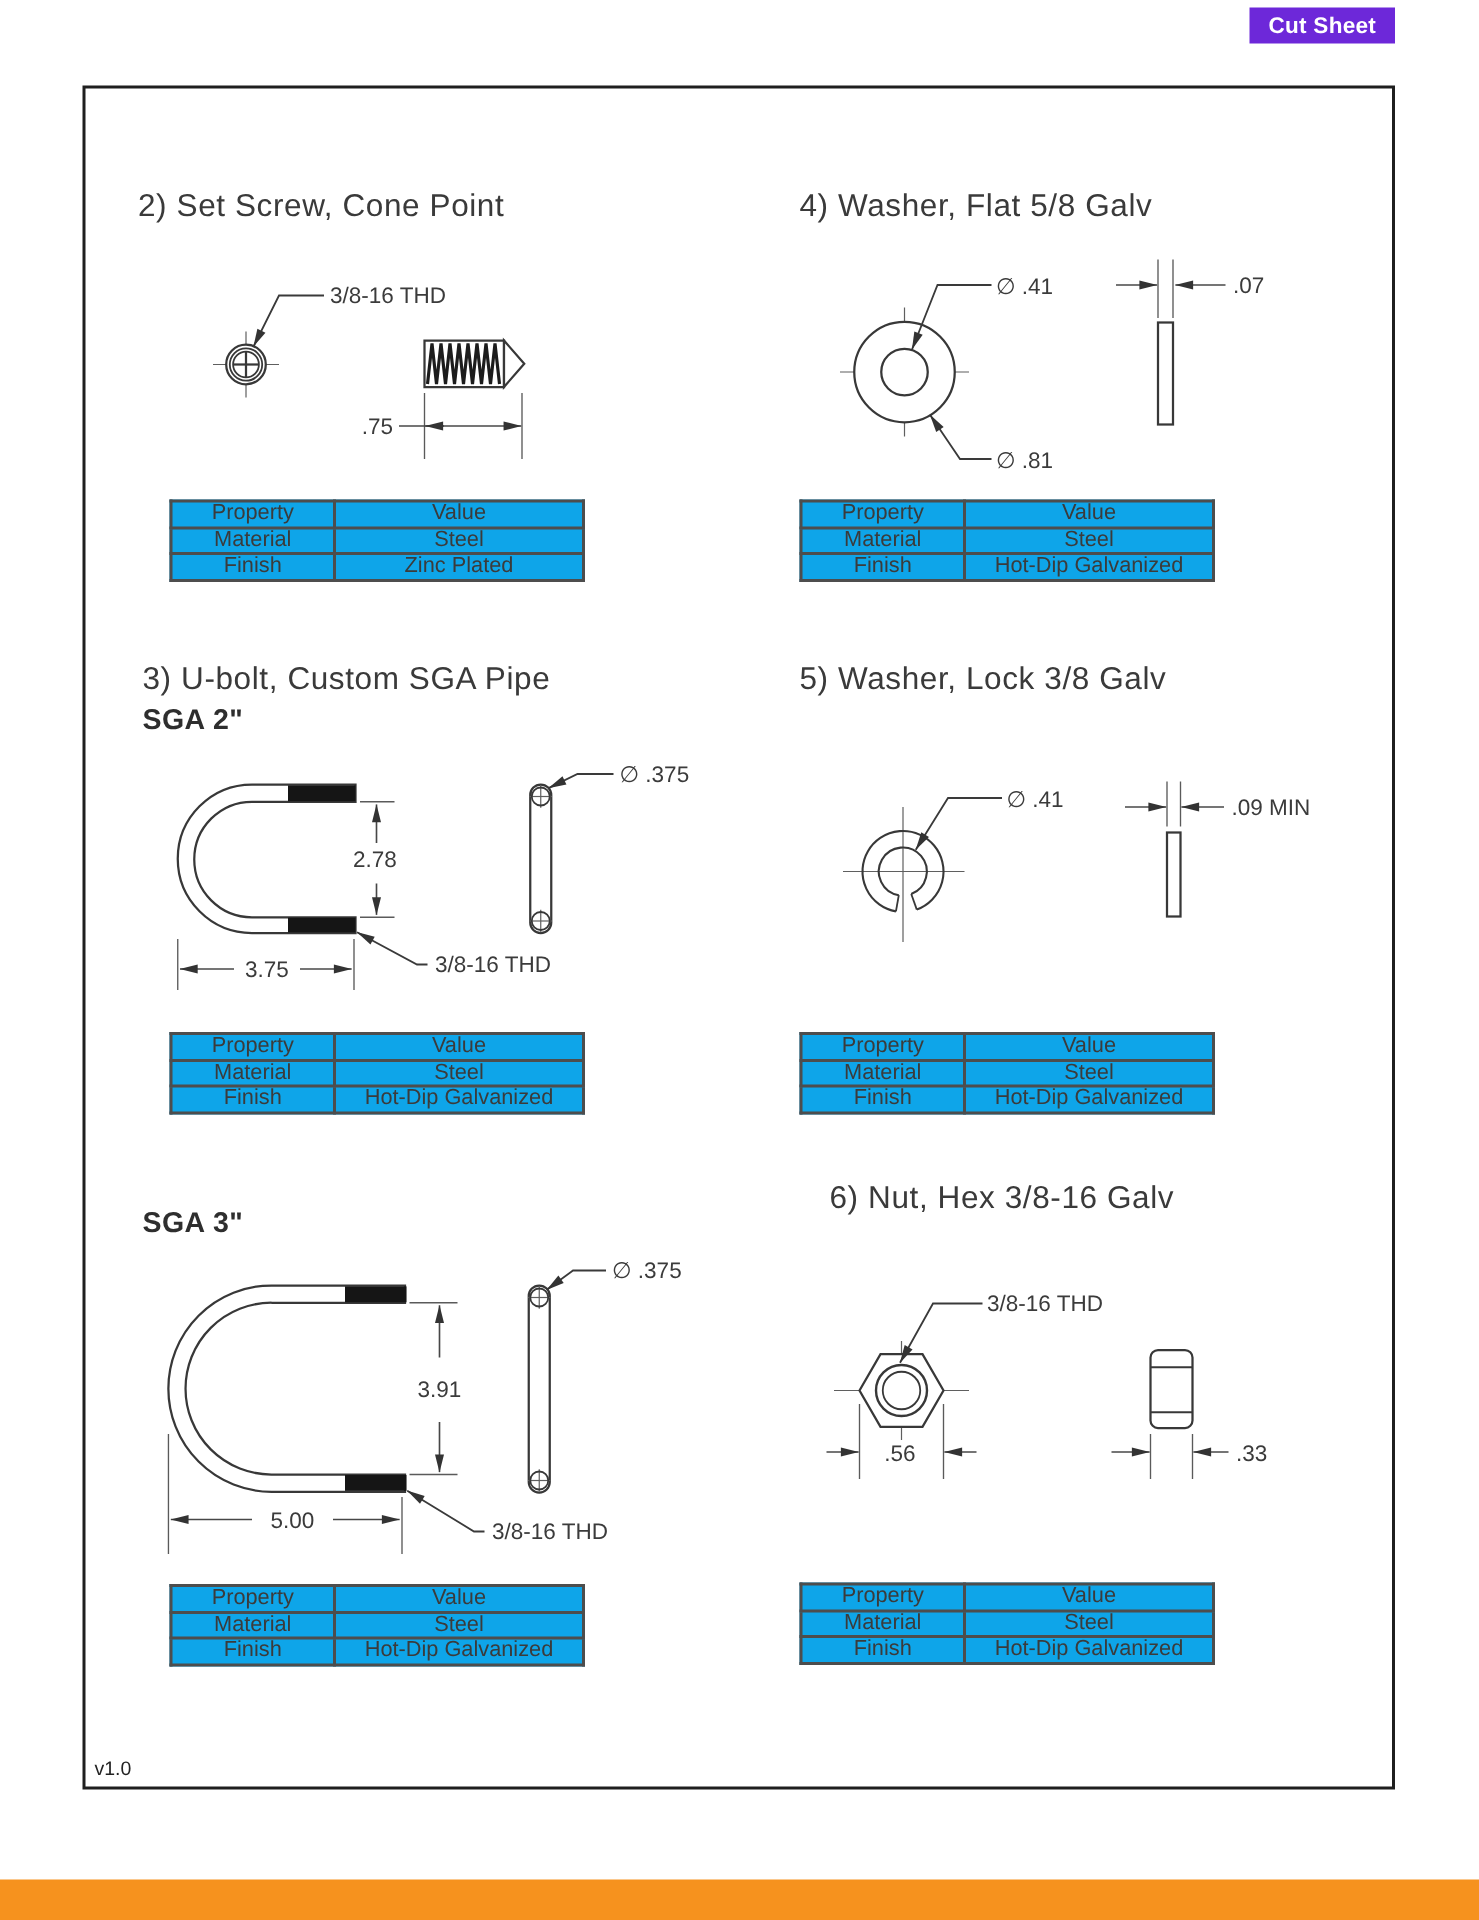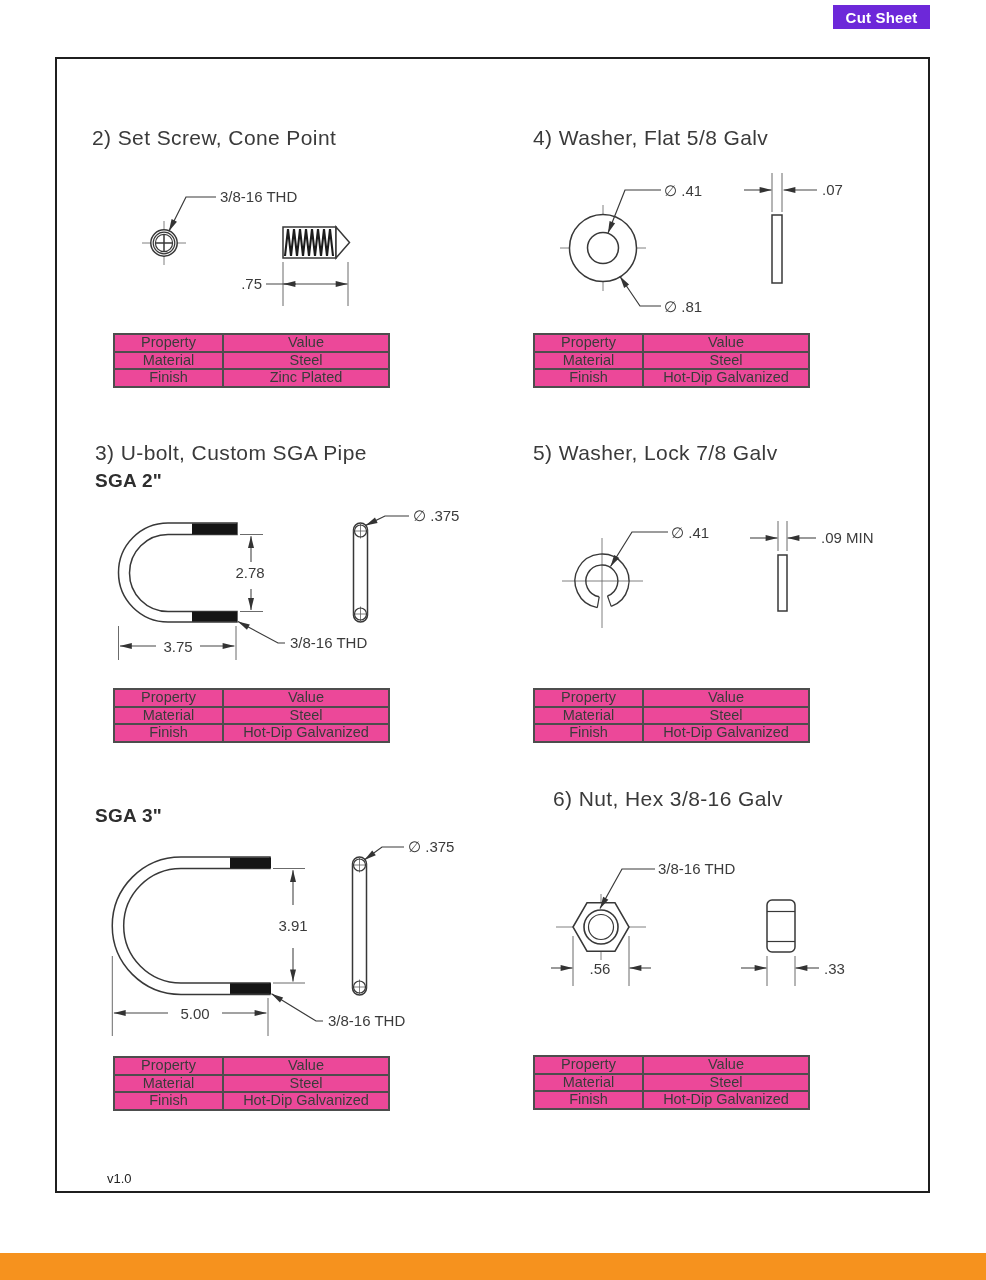--- a/index.html
+++ b/index.html
@@ -19,25 +19,25 @@
   .bottom-bar{
     position:absolute;left:0;top:1253px;width:986px;height:27px;background:#f6921e;
   }
   .sec-title{
     position:absolute;font-size:21px;color:#3a3a3a;letter-spacing:.4px;white-space:nowrap;
   }
   .sub-title{
     position:absolute;font-size:19px;font-weight:bold;color:#2e2e2e;letter-spacing:.3px;white-space:nowrap;
   }
   .version{
-    position:absolute;left:63px;top:1171px;font-size:13px;color:#222;margin-left:44px;
+    position:absolute;left:63px;top:1171px;font-size:13px;color:#222;
   }
   table.proptable{
     position:absolute;width:275px;border-collapse:collapse;table-layout:fixed;
-    background:#ec4899;
+    background:#0ea5e9;
   }
   table.proptable td{
     border:2px solid #4d4d4d;text-align:center;font-size:14.5px;color:#3b3b3b;
     height:15.5px;line-height:15.5px;padding:0;overflow:hidden;white-space:nowrap;
   }
   table.proptable col.c1{width:109px;}
   table.proptable col.c2{width:166px;}
   svg.drawings{position:absolute;left:0;top:0;}
   svg .outline{fill:#fff;stroke:#383838;stroke-width:1.5;}
   svg .thick{fill:none;stroke:#383838;stroke-width:1.5;}
@@ -54,21 +54,21 @@
 <body>
 
 <div class="badge">Cut Sheet</div>
 
 <div class="page-border"></div>
 
 <div class="sec-title" style="left:92px;top:126px;">2) Set Screw, Cone Point</div>
 <div class="sec-title" style="left:533px;top:126px;">4) Washer, Flat 5/8 Galv</div>
 <div class="sec-title" style="left:95px;top:441px;">3) U-bolt, Custom SGA Pipe</div>
 <div class="sub-title" style="left:95px;top:470px;">SGA 2"</div>
-<div class="sec-title" style="left:533px;top:441px;">5) Washer, Lock 7/8 Galv</div>
+<div class="sec-title" style="left:533px;top:441px;">5) Washer, Lock 3/8 Galv</div>
 <div class="sub-title" style="left:95px;top:805px;">SGA 3"</div>
 <div class="sec-title" style="left:533px;top:787px;margin-left:20px;">6) Nut, Hex 3/8-16 Galv</div>
 
 <svg class="drawings" width="986" height="1280" viewBox="0 0 986 1280">
   <defs>
     <marker id="arw" markerUnits="userSpaceOnUse" markerWidth="14" markerHeight="8" refX="12.6" refY="4" orient="auto-start-reverse">
       <path d="M12.8,4 L0.8,1 L0.8,7 Z" fill="#333"></path>
     </marker>
   </defs>
 

